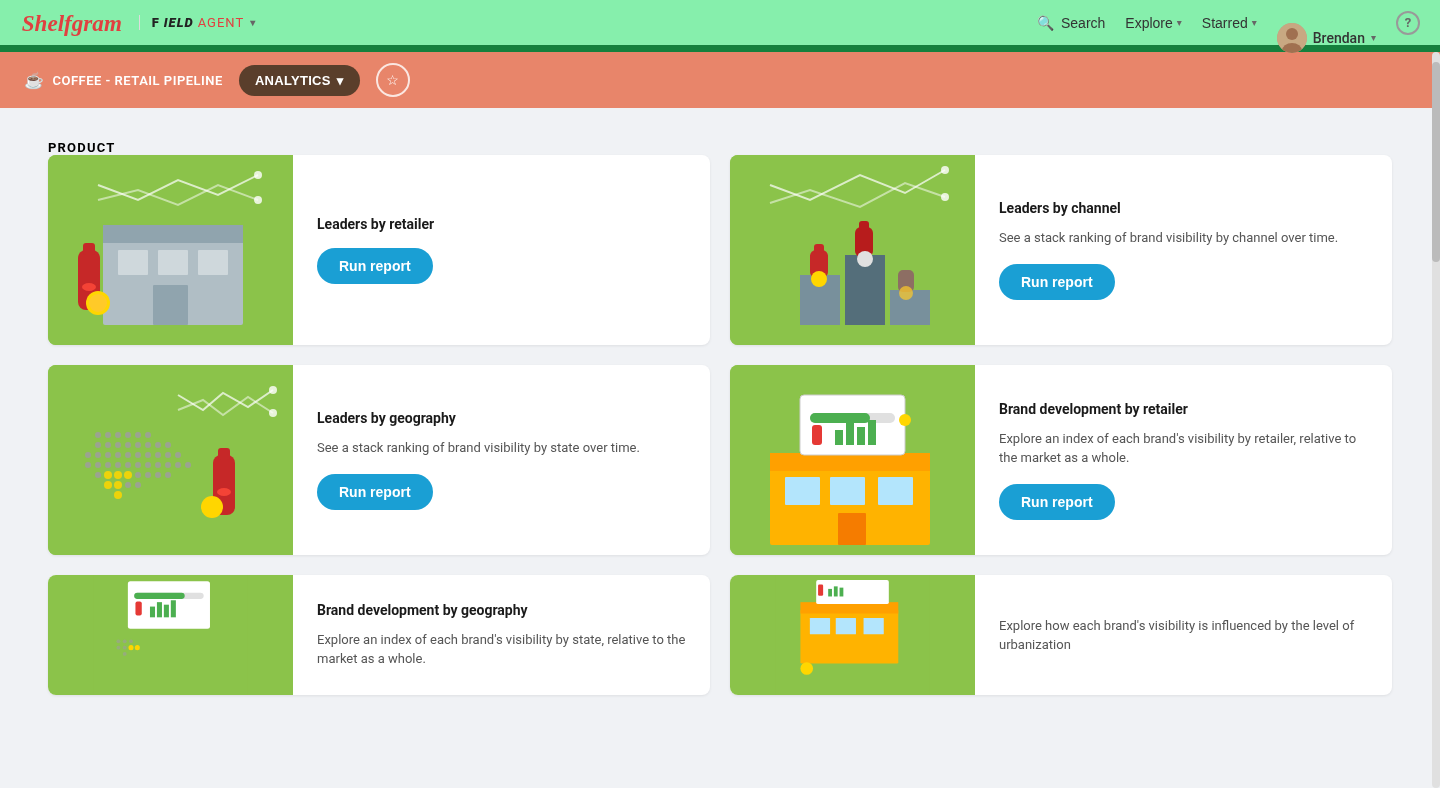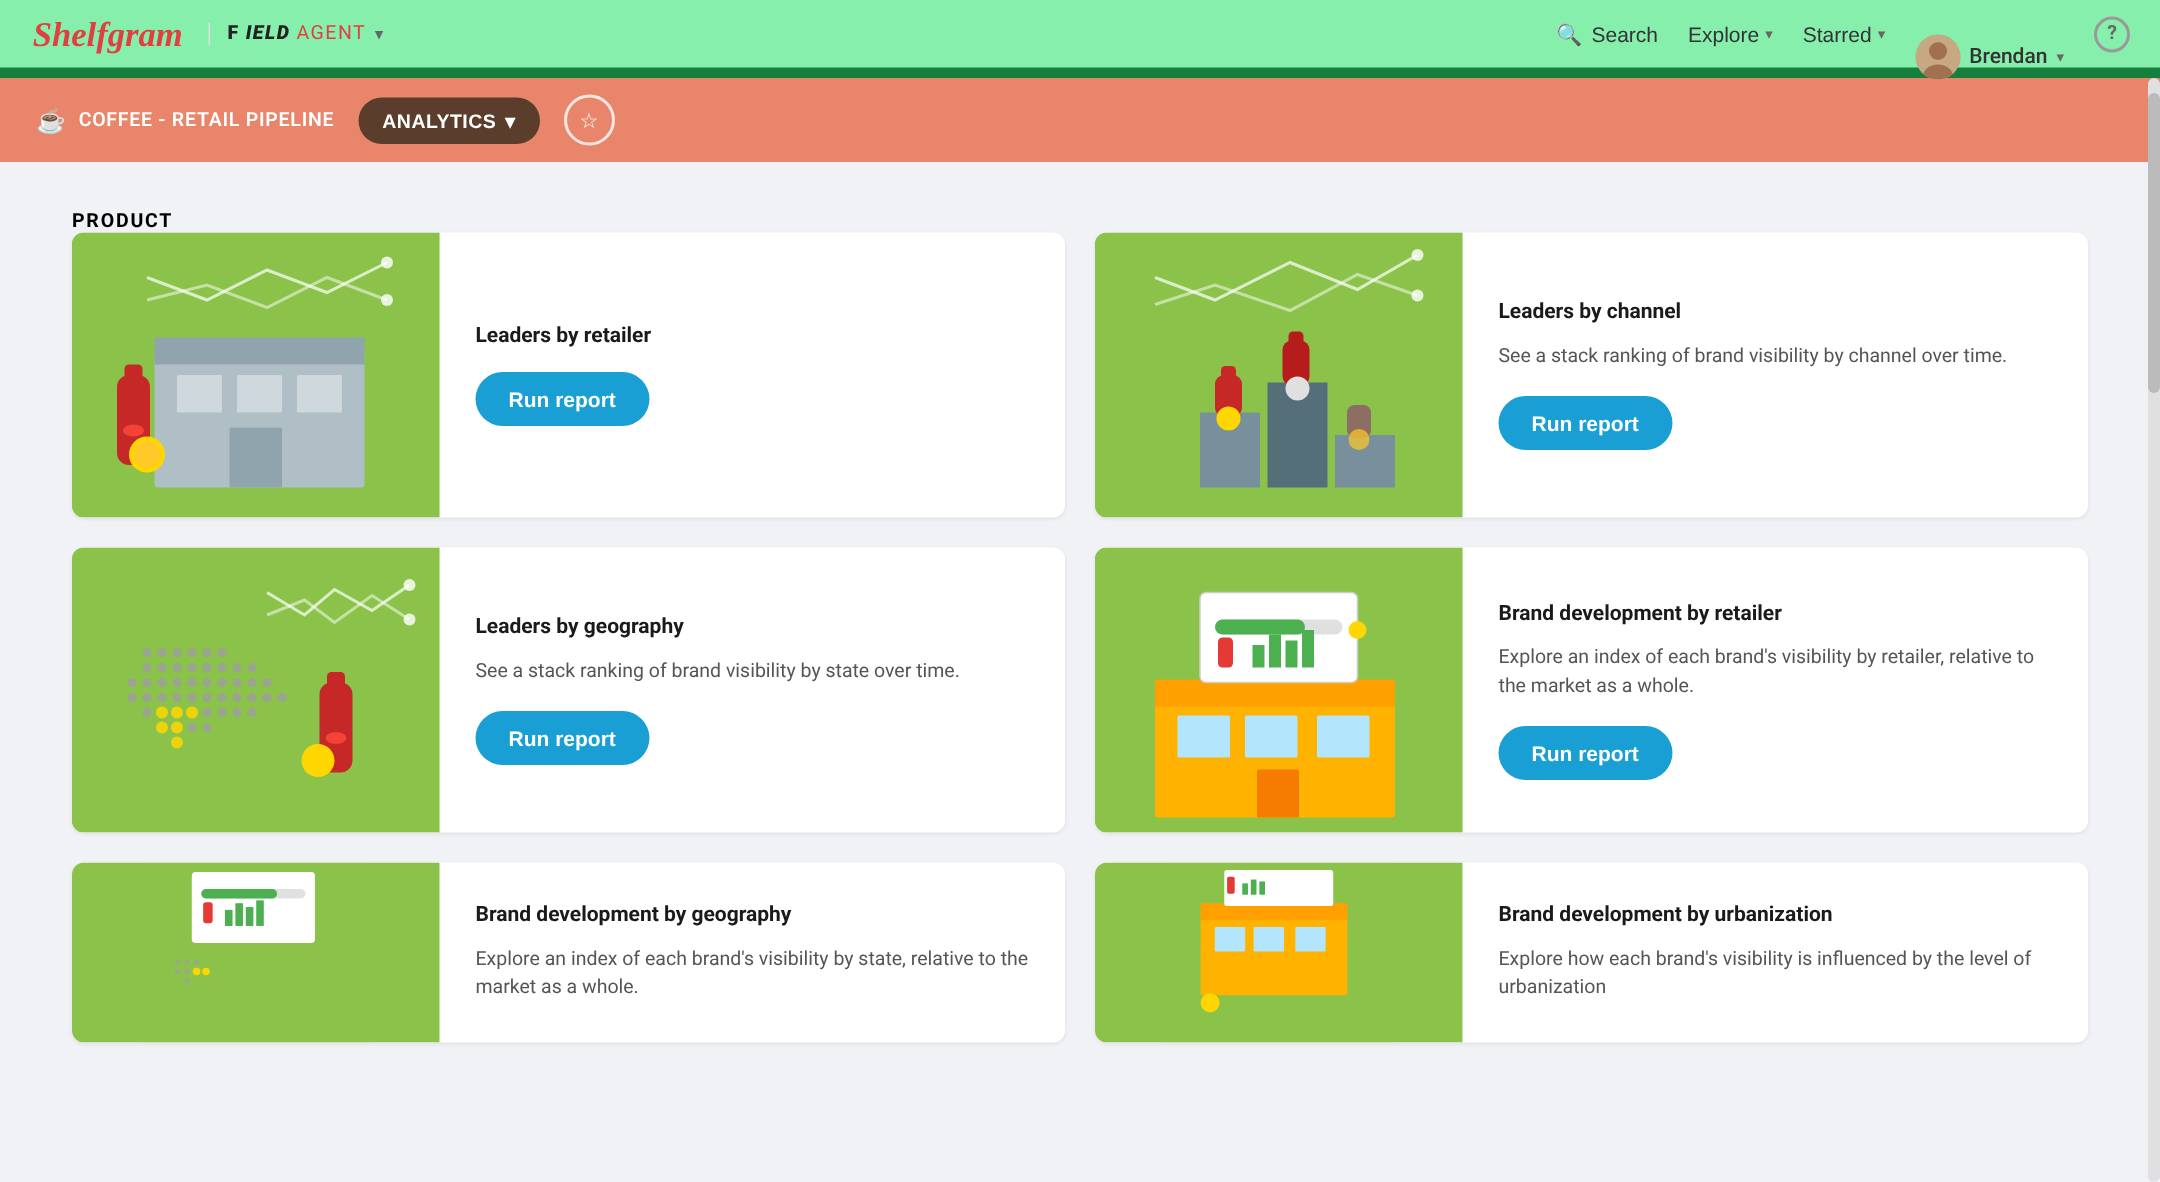--- a/index.html
+++ b/index.html
@@ -542,21 +542,20 @@
           <rect x="102" y="20" width="6" height="14" fill="#4caf50"></rect>
 
           <rect x="55" y="68" width="32" height="26" fill="#b3e5fc" rx="1"></rect>
           <rect x="96" y="68" width="32" height="26" fill="#b3e5fc" rx="1"></rect>
           <rect x="140" y="68" width="32" height="26" fill="#b3e5fc" rx="1"></rect>
 
           <circle cx="50" cy="148" r="10" fill="#ffd600"></circle>
         </svg>
       </div>
       <div class="card-content">
-        <h3 class="card-title">Brand development by urbanization</h3>
         <p class="card-desc">Explore how each brand's visibility is influenced by the level of urbanization</p>
       </div>
     </div>
 
   </div>
 </main>
 
 <div class="scrollbar-area">
   <div class="scrollbar-thumb"></div>
 </div>

